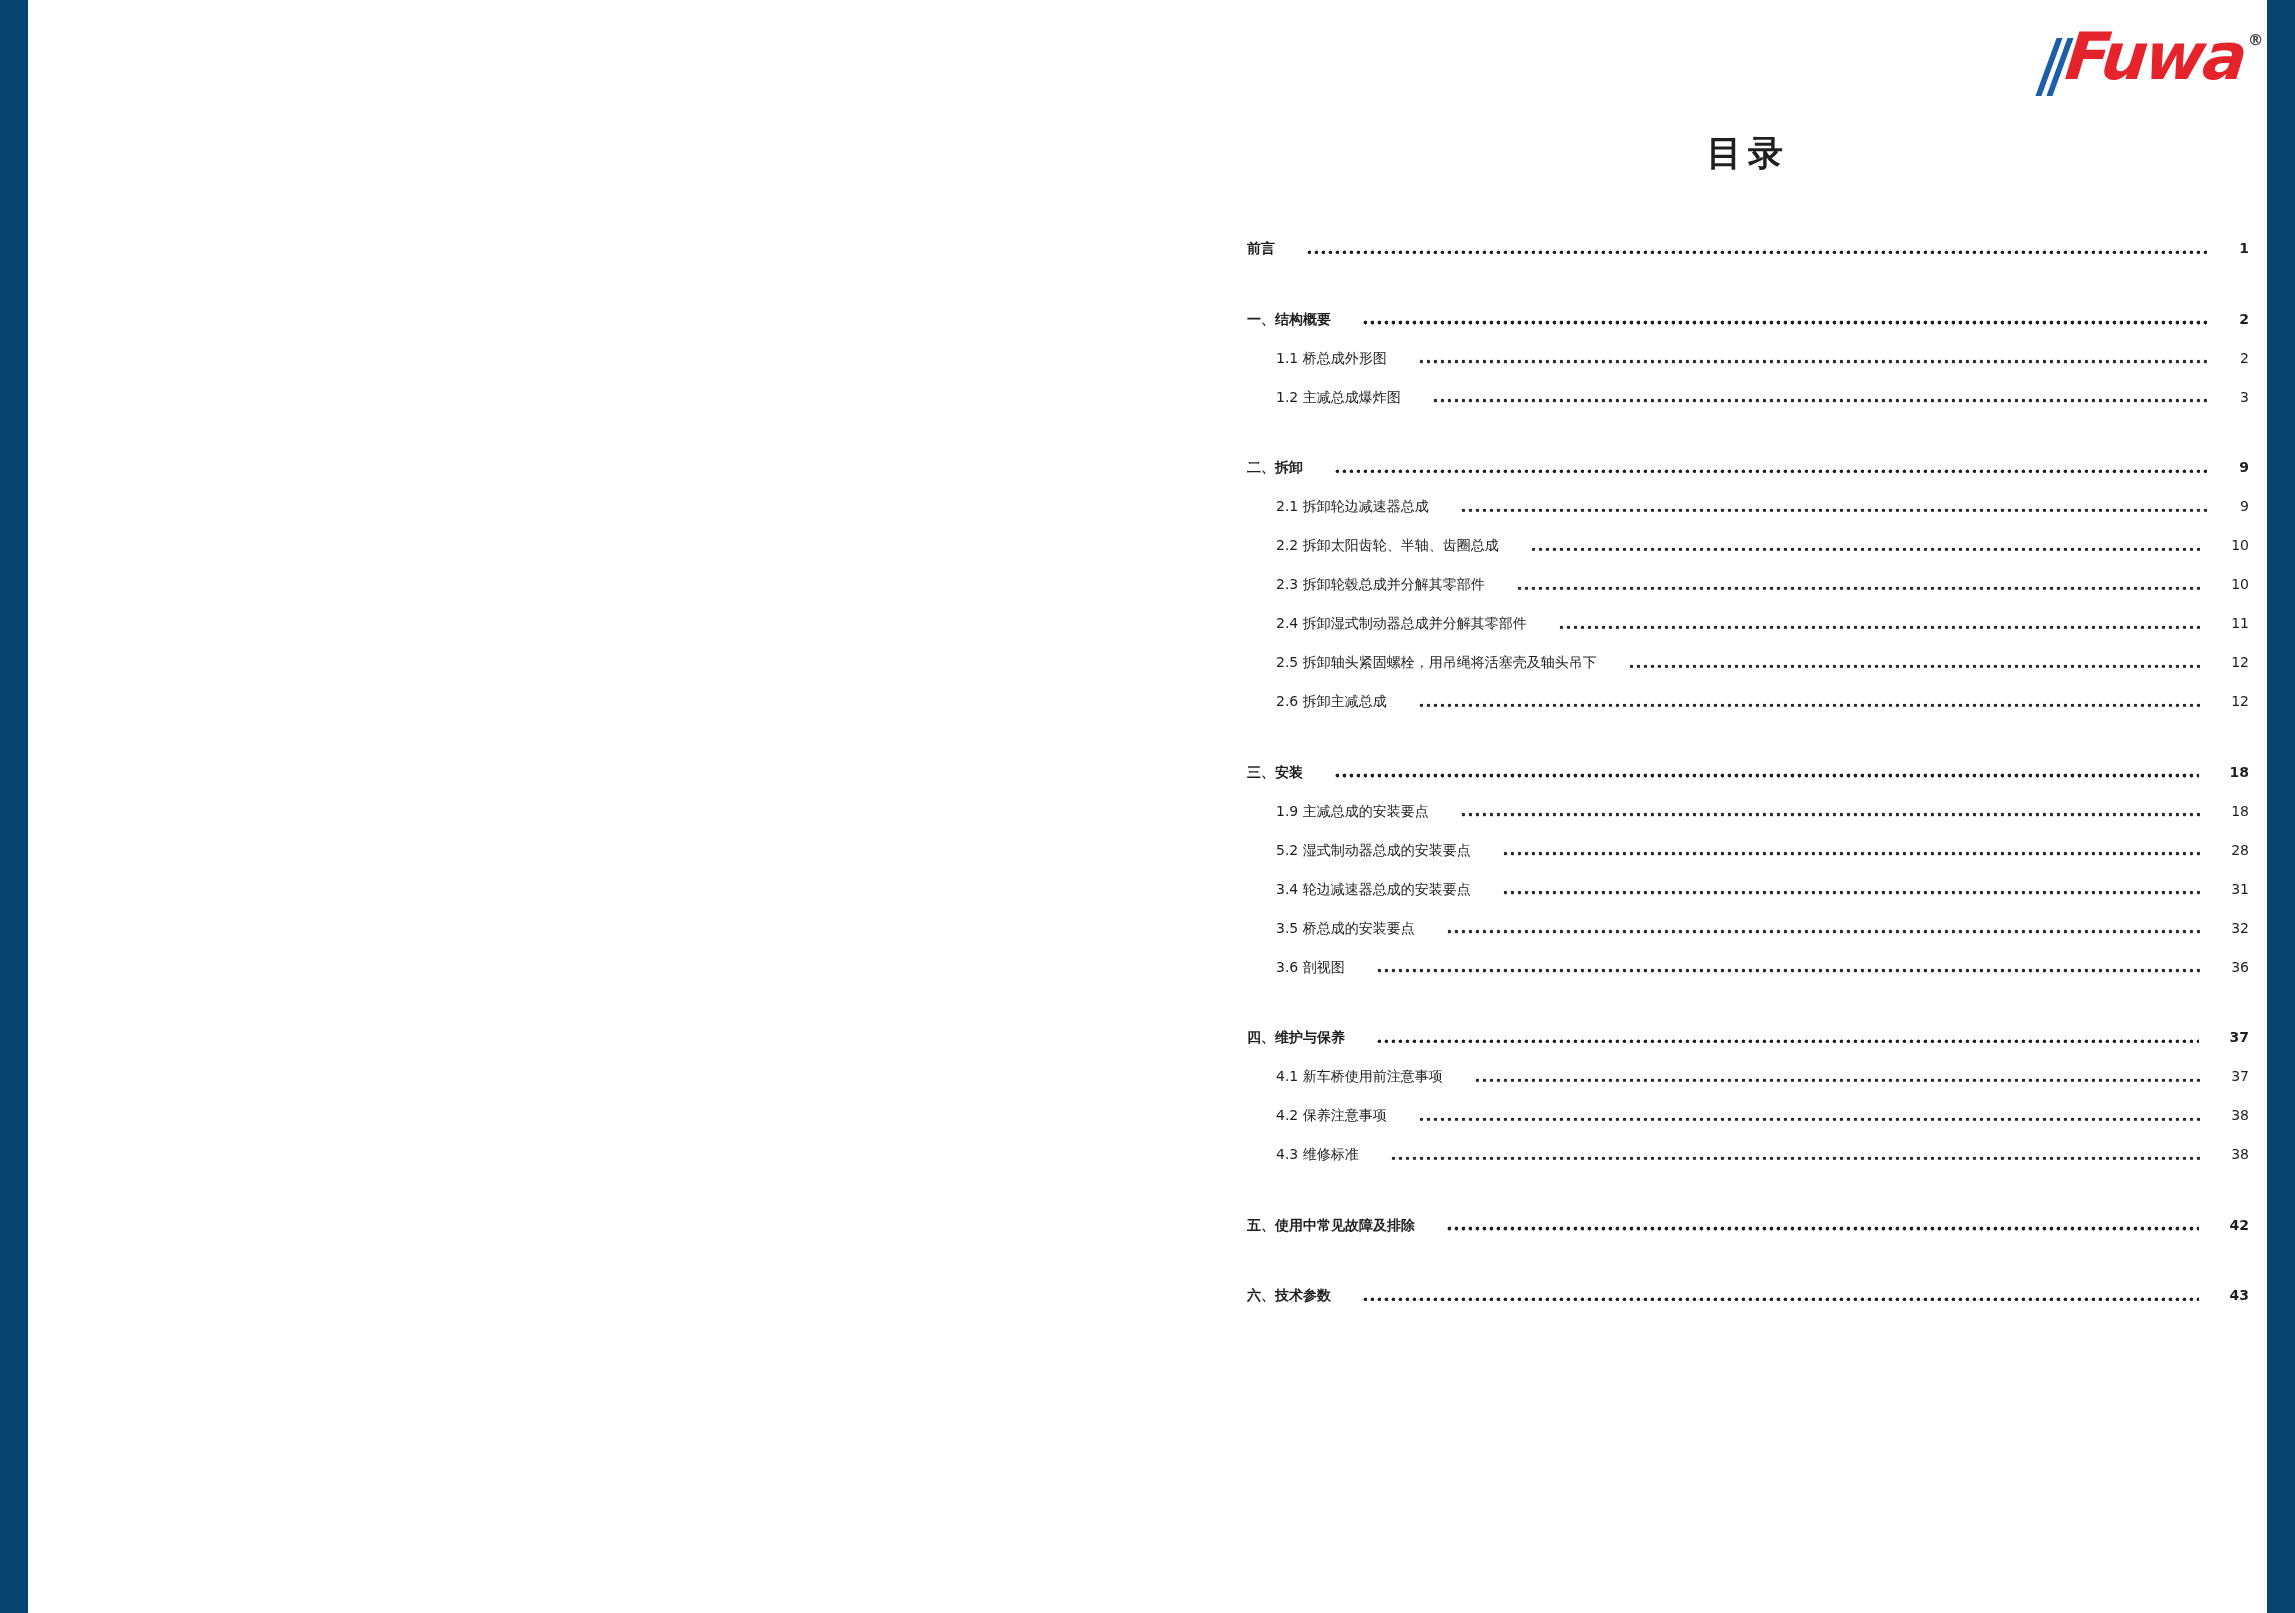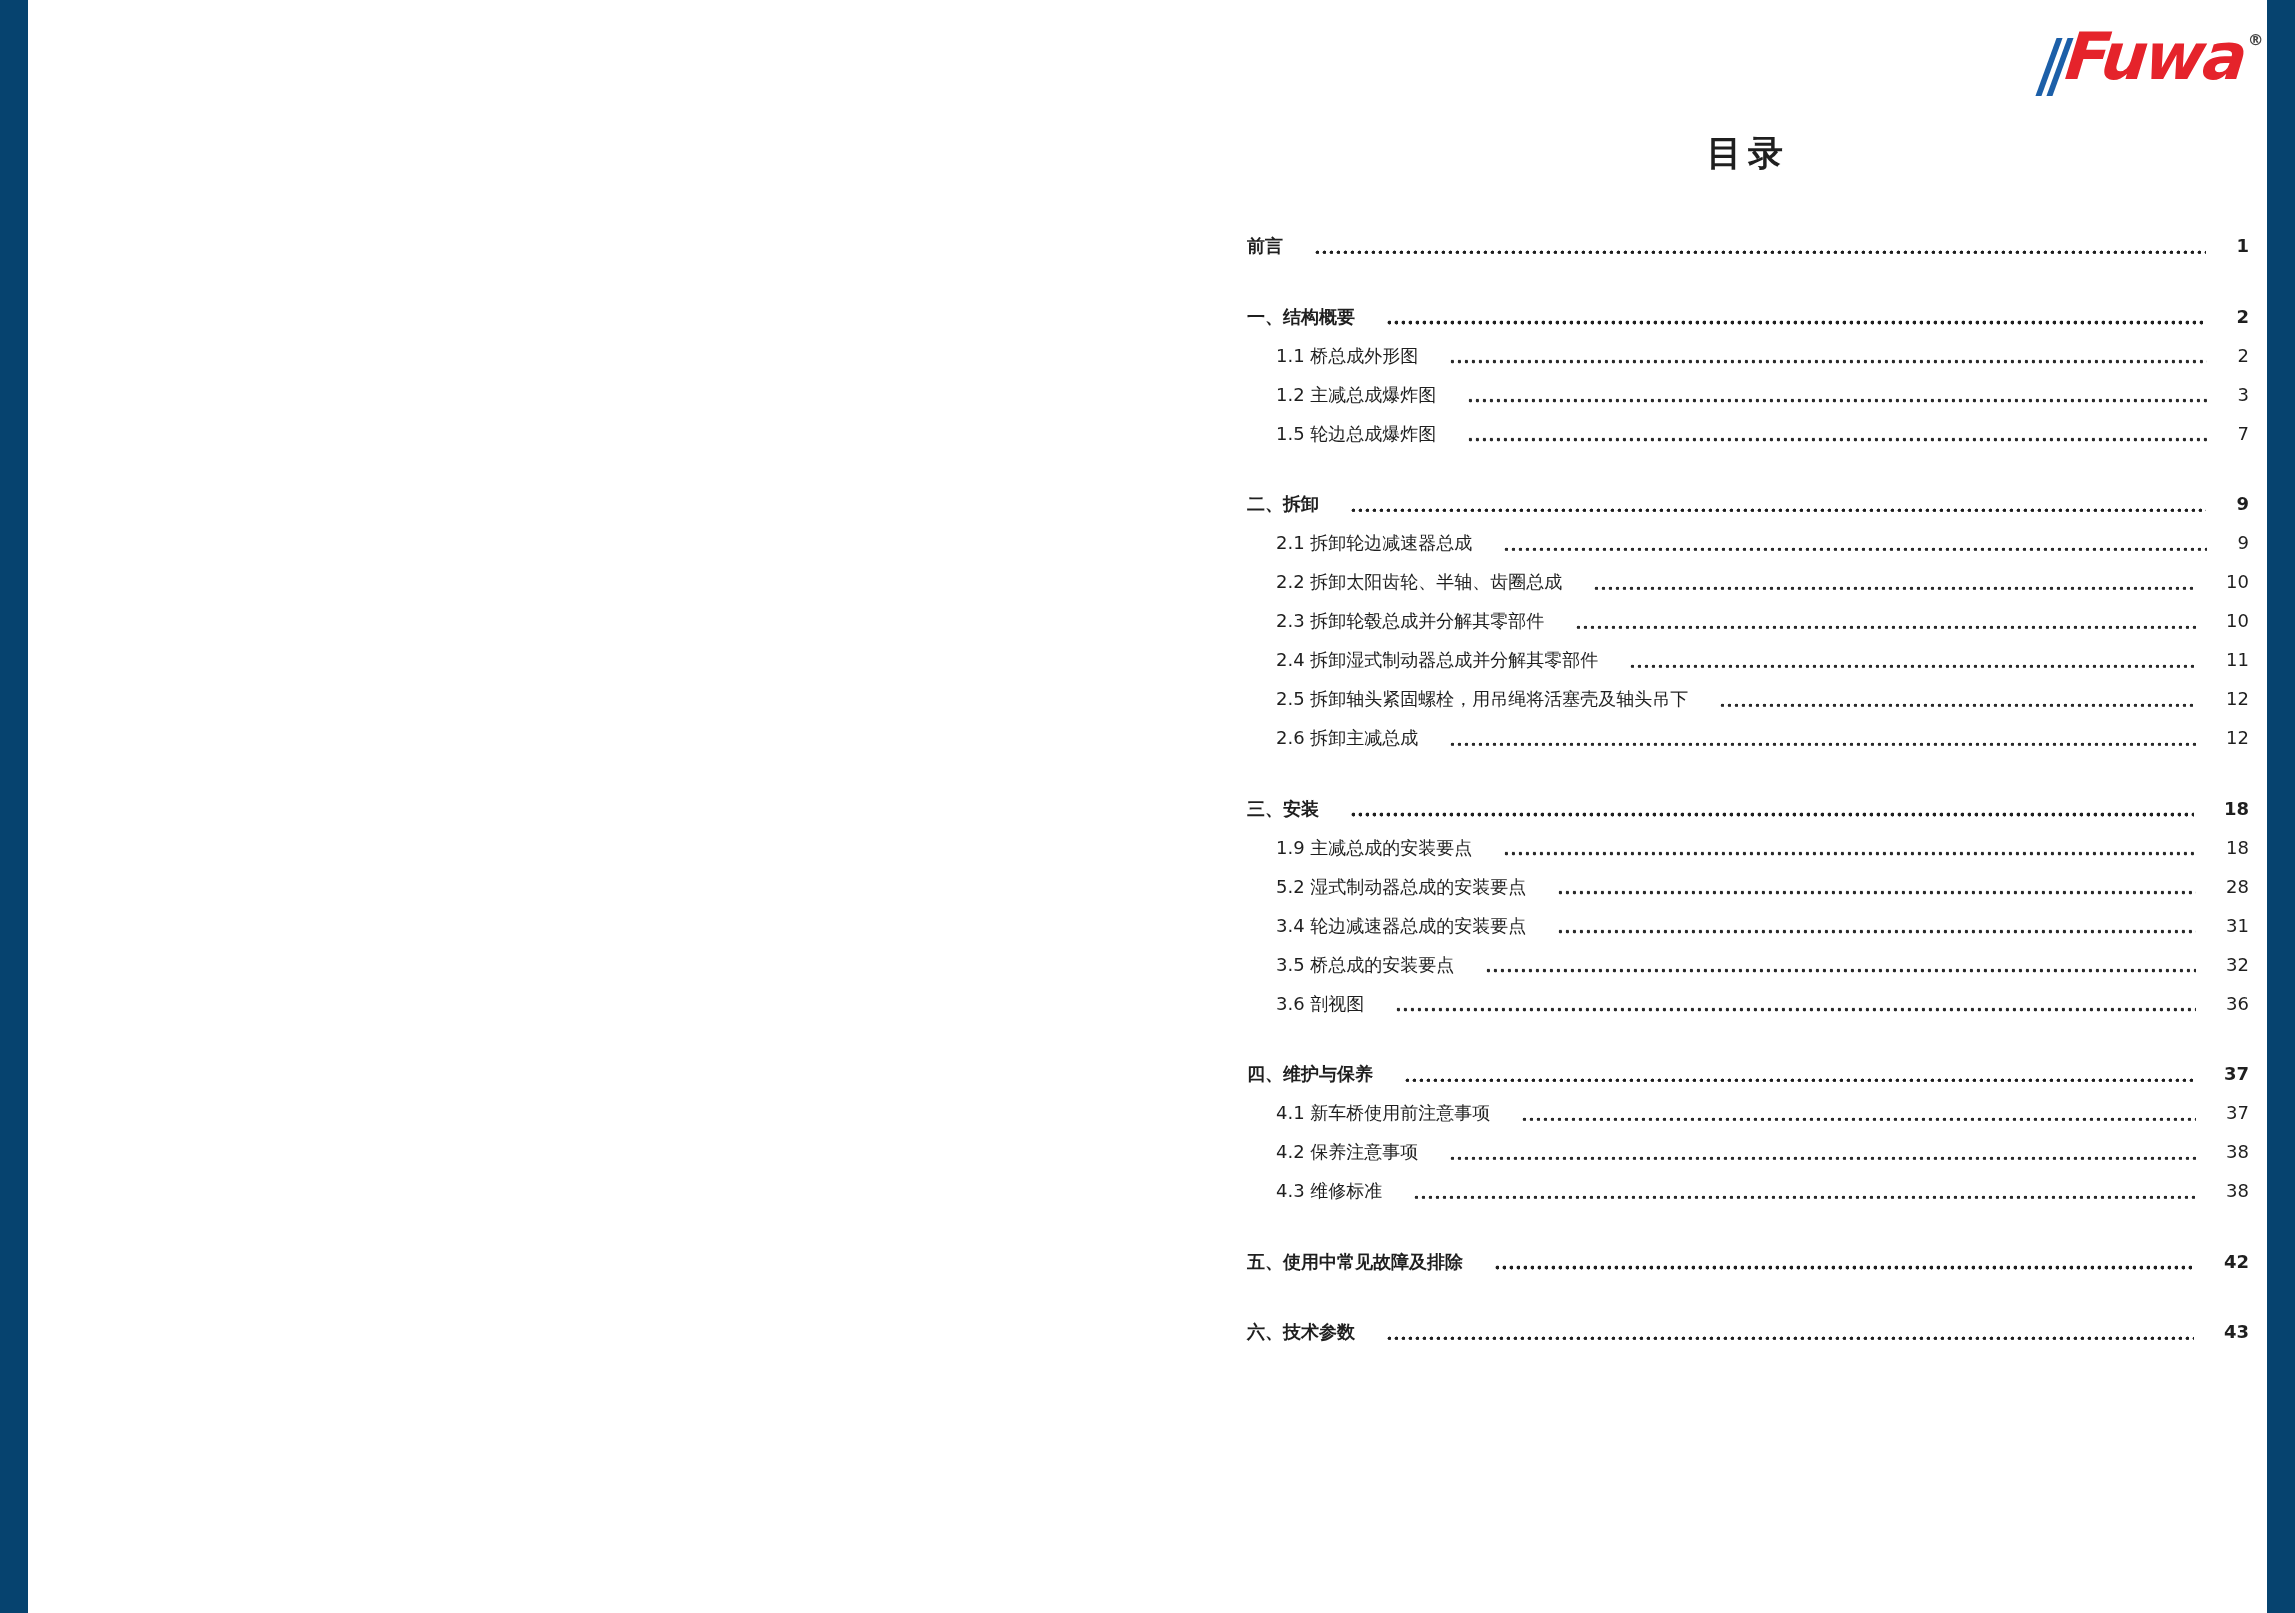--- a/index.html
+++ b/index.html
@@ -54,21 +54,21 @@
   }
 
   
   .toc {
     position:absolute; left:1247px; top:223px; width:1002px;
   }
   .toc-row {
     display:flex; align-items:flex-end;
     height:39px; box-sizing:border-box;
     padding-bottom:7px;
-    font-size:18px; line-height:1;
+    font-size:14px; line-height:1;
     white-space:nowrap;
     gap:24px;
   }
   .toc-row.l0 { font-weight:bold; margin-top:31.5px; }
   .toc-row.l0:first-child { margin-top:0; }
   .toc-row.l1 { padding-left:29px; font-weight:normal; }
   .toc-label { flex:0 0 auto; }
   .toc-dots {
     flex:1 1 auto;
     height:4.7px;
@@ -116,25 +116,20 @@
       <div class="toc-row l1">
     <span class="toc-label">1.1 桥总成外形图</span>
     <span class="toc-dots"></span>
     <span class="toc-page">2</span>
   </div>
       <div class="toc-row l1">
     <span class="toc-label">1.2 主减总成爆炸图</span>
     <span class="toc-dots"></span>
     <span class="toc-page">3</span>
   </div>
-      <div class="toc-row l1">
-    <span class="toc-label">1.5 轮边总成爆炸图</span>
-    <span class="toc-dots"></span>
-    <span class="toc-page">7</span>
-  </div>
       <div class="toc-row l0">
     <span class="toc-label">二、拆卸</span>
     <span class="toc-dots"></span>
     <span class="toc-page">9</span>
   </div>
       <div class="toc-row l1">
     <span class="toc-label">2.1 拆卸轮边减速器总成</span>
     <span class="toc-dots"></span>
     <span class="toc-page">9</span>
   </div>

